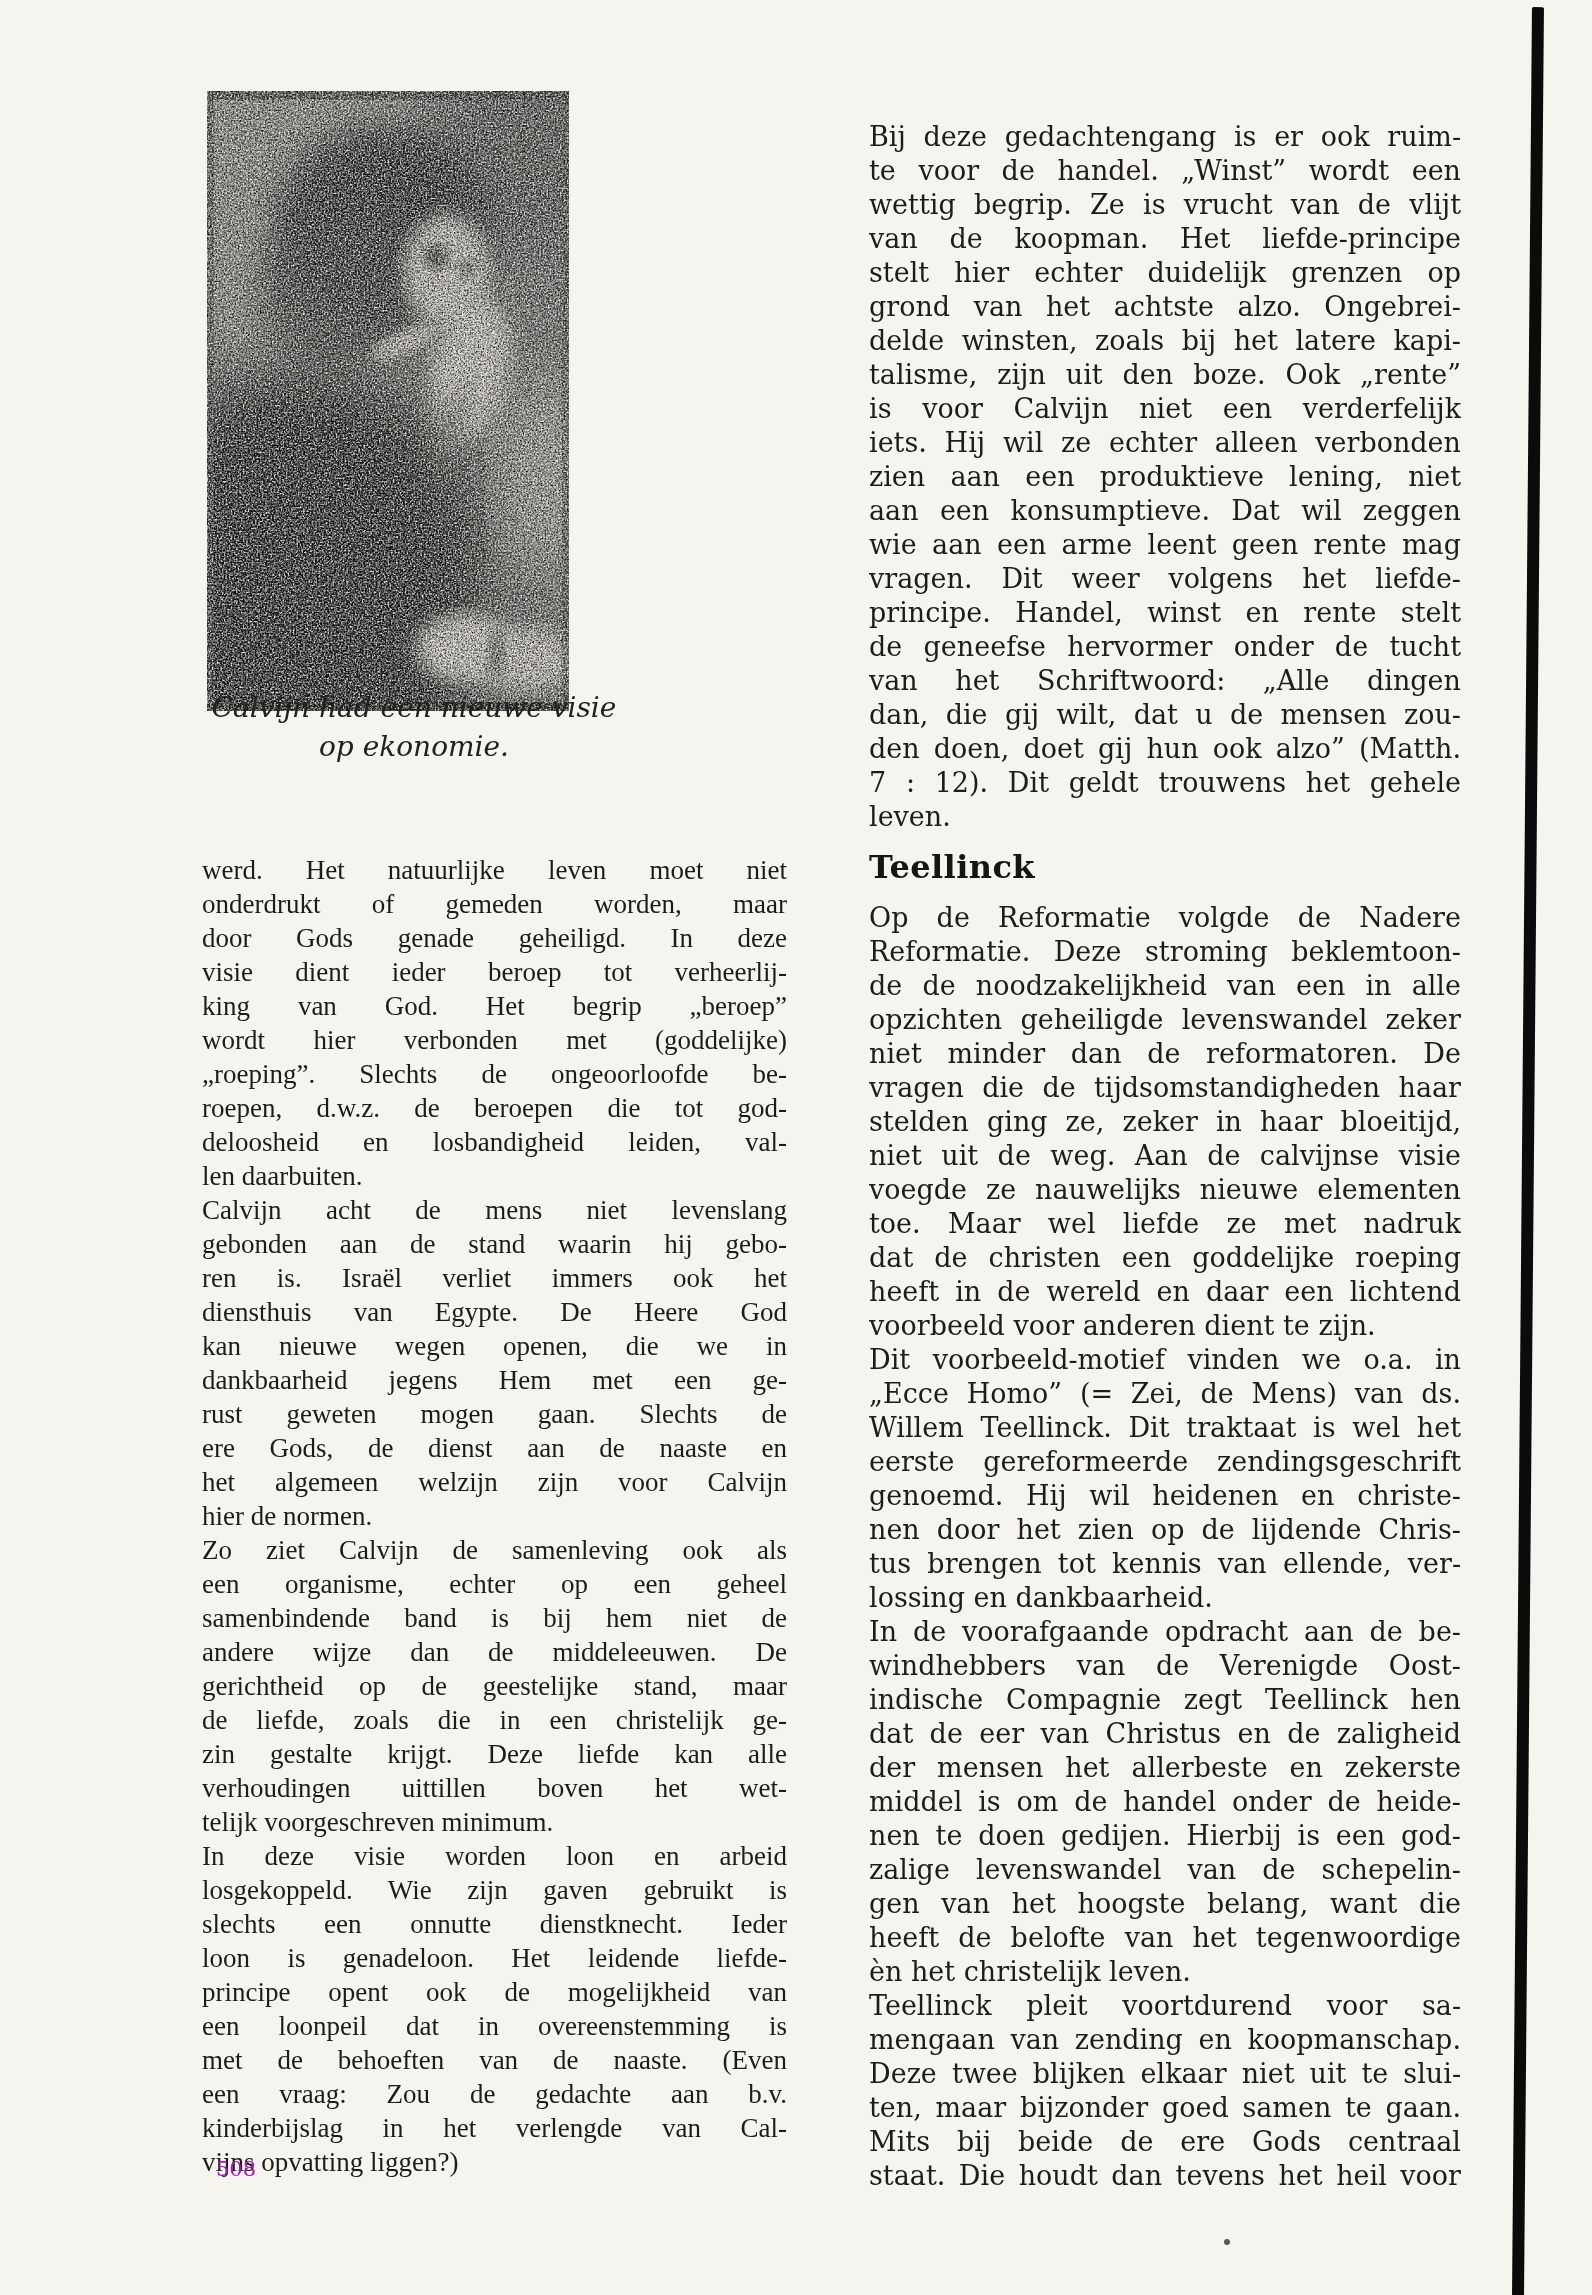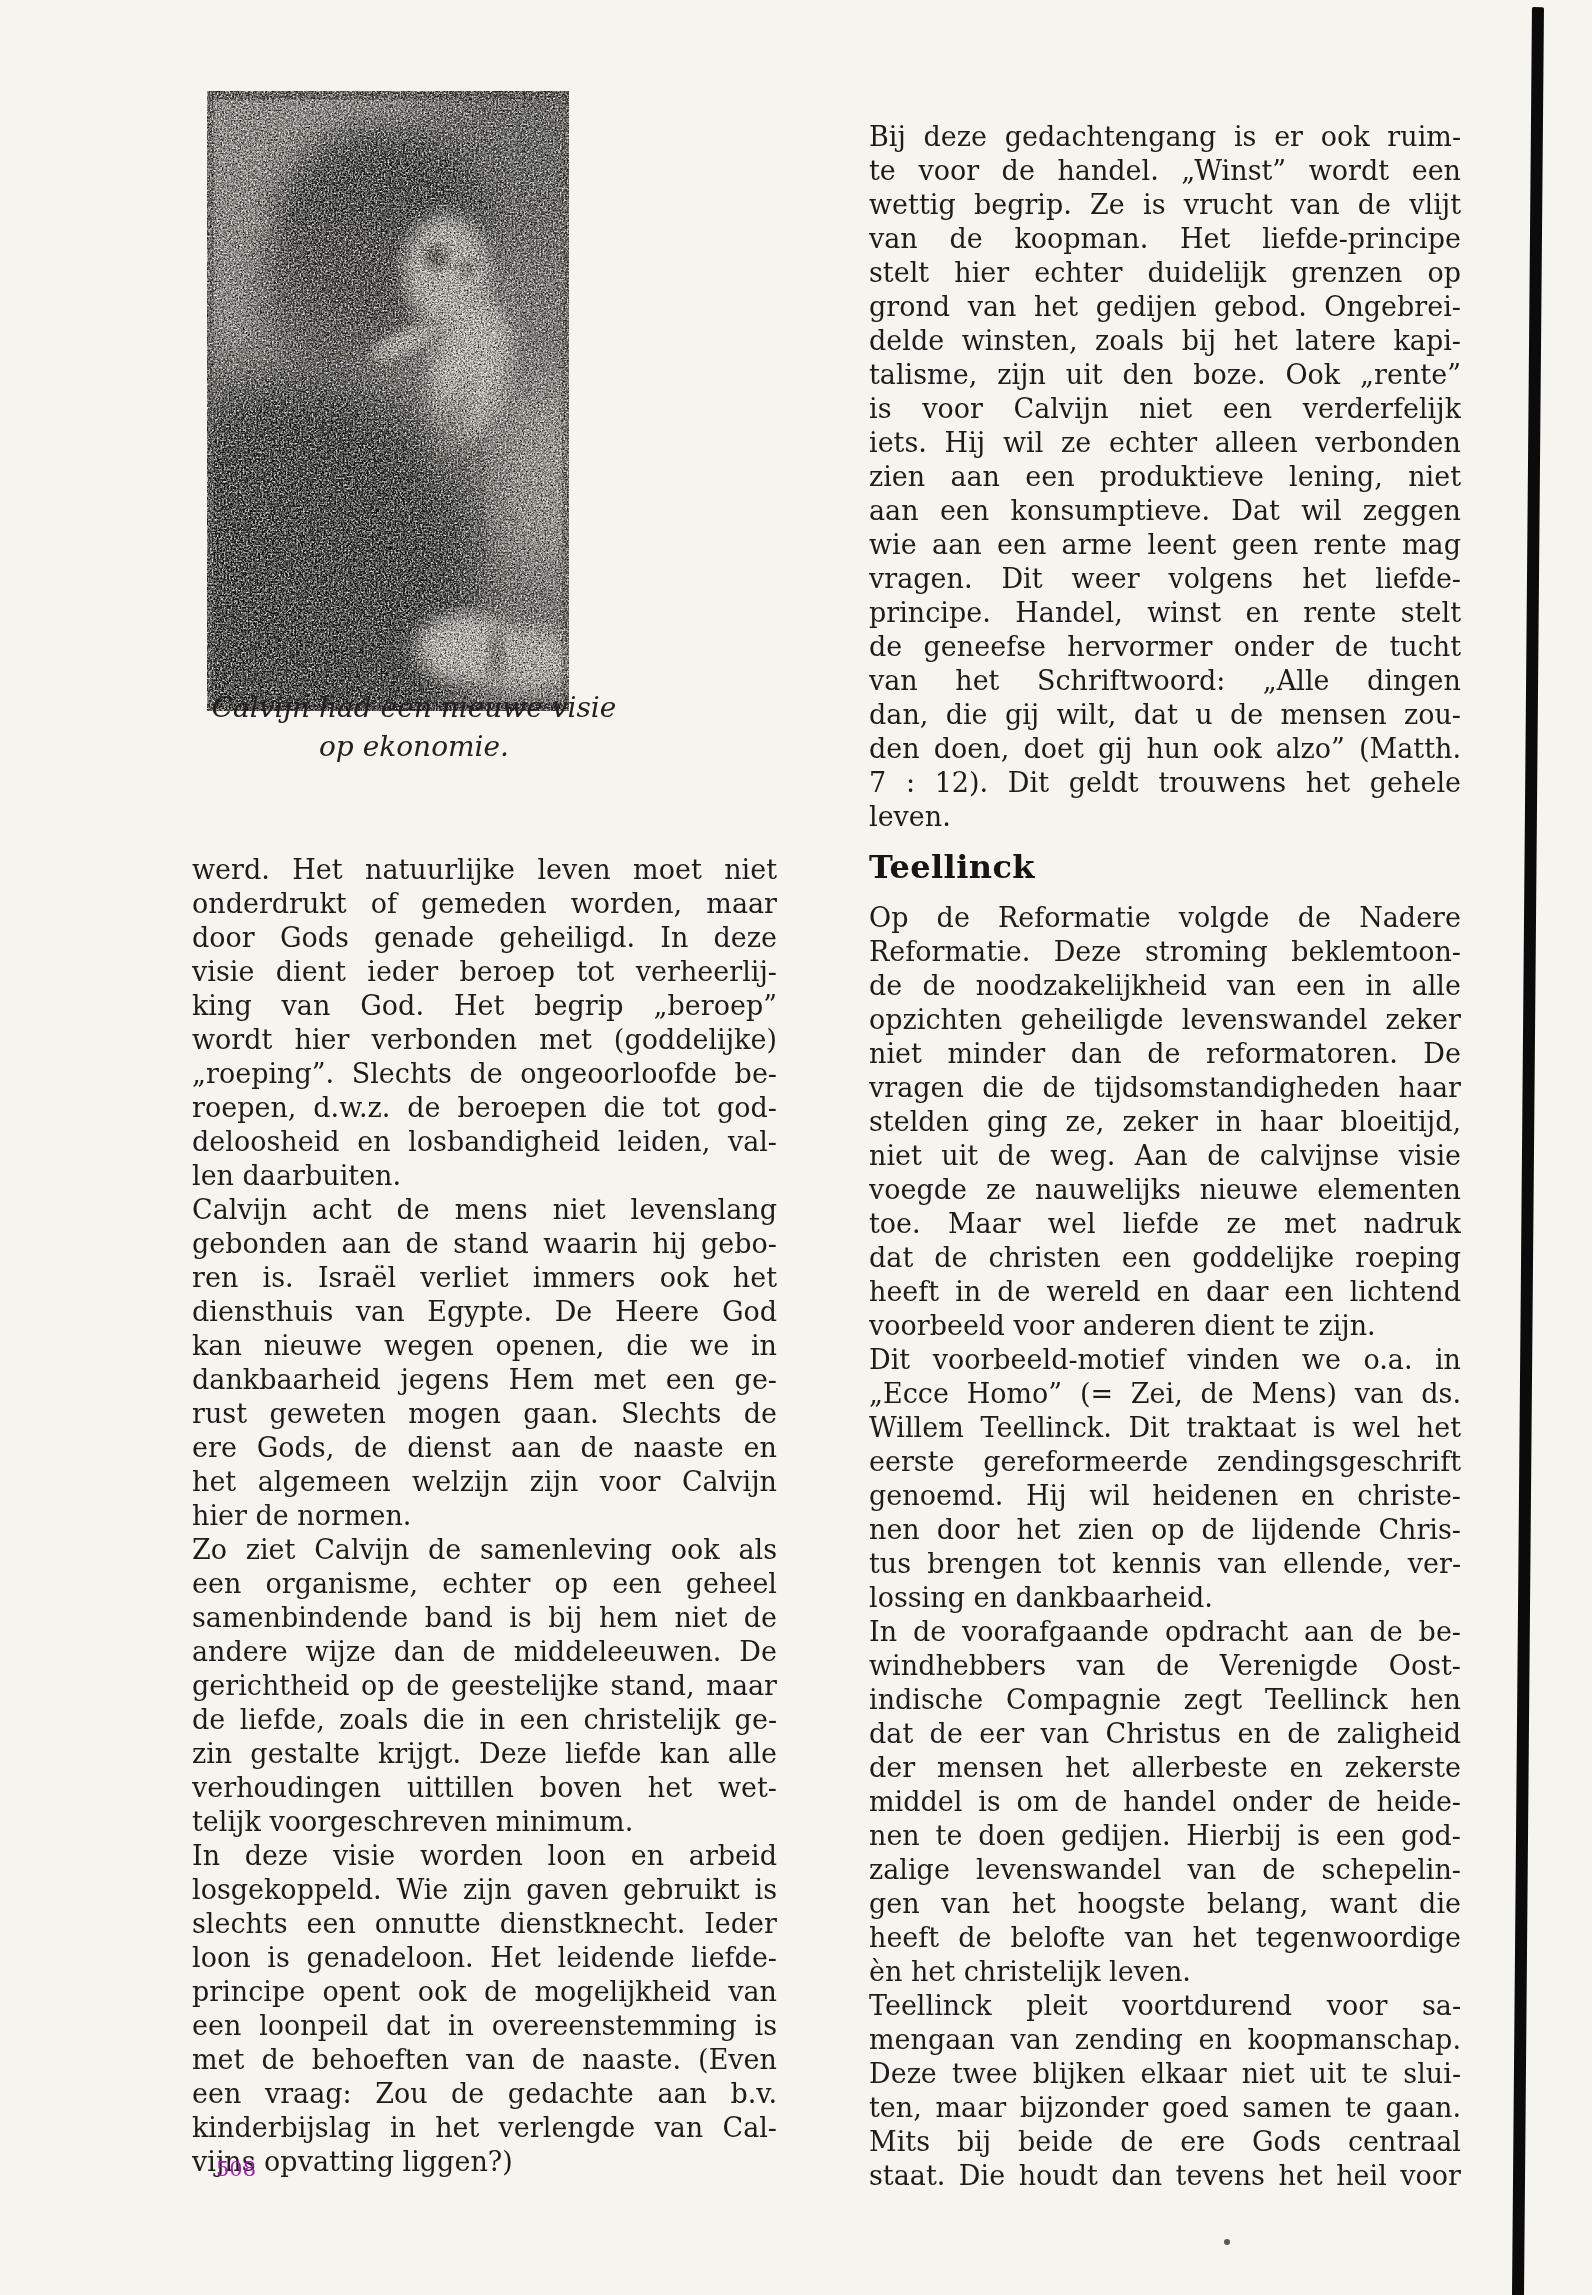--- a/index.html
+++ b/index.html
@@ -16,21 +16,21 @@
   .photo-wrap{position:absolute;left:207px;top:91px;width:362px;}
   .photo-wrap svg{display:block;width:362px;height:620px;background:#76746d;}
   
   .caption{
     position:absolute;left:207px;top:688px;width:414px;
     text-align:center;font-style:italic;
     font-size:28px;line-height:39px;color:#22211f;
   }
   
   .col{position:absolute;font-size:27px;color:#1d1c1a;}
-  .col-left{left:192px;top:853px;width:585px;}
+  .col-left{left:202px;top:853px;width:585px;font-family:Liberation Serif, serif;}
   .col-right{left:869px;top:120px;width:592px;}
   .line{
     height:34px;line-height:34px;
     text-align:justify;text-align-last:justify;text-justify:inter-word;
     white-space:normal;overflow:hidden;
   }
   .line.end{text-align-last:left;}
   
   .heading{
     margin-top:14.7px;height:36px;line-height:36px;margin-bottom:16px;
@@ -161,21 +161,21 @@
       <div class="line end">vijns opvatting liggen?)</div>
     </div>
 
   <div class="col col-right">
     <div>
         <div class="line">Bij deze gedachtengang is er ook ruim-</div>
         <div class="line">te voor de handel. „Winst” wordt een</div>
         <div class="line">wettig begrip. Ze is vrucht van de vlijt</div>
         <div class="line">van de koopman. Het liefde-principe</div>
         <div class="line">stelt hier echter duidelijk grenzen op</div>
-        <div class="line">grond van het gedijen gebod. Ongebrei-</div>
+        <div class="line">grond van het achtste alzo. Ongebrei-</div>
         <div class="line">delde winsten, zoals bij het latere kapi-</div>
         <div class="line">talisme, zijn uit den boze. Ook „rente”</div>
         <div class="line">is voor Calvijn niet een verderfelijk</div>
         <div class="line">iets. Hij wil ze echter alleen verbonden</div>
         <div class="line">zien aan een produktieve lening, niet</div>
         <div class="line">aan een konsumptieve. Dat wil zeggen</div>
         <div class="line">wie aan een arme leent geen rente mag</div>
         <div class="line">vragen. Dit weer volgens het liefde-</div>
         <div class="line">principe. Handel, winst en rente stelt</div>
         <div class="line">de geneefse hervormer onder de tucht</div>

